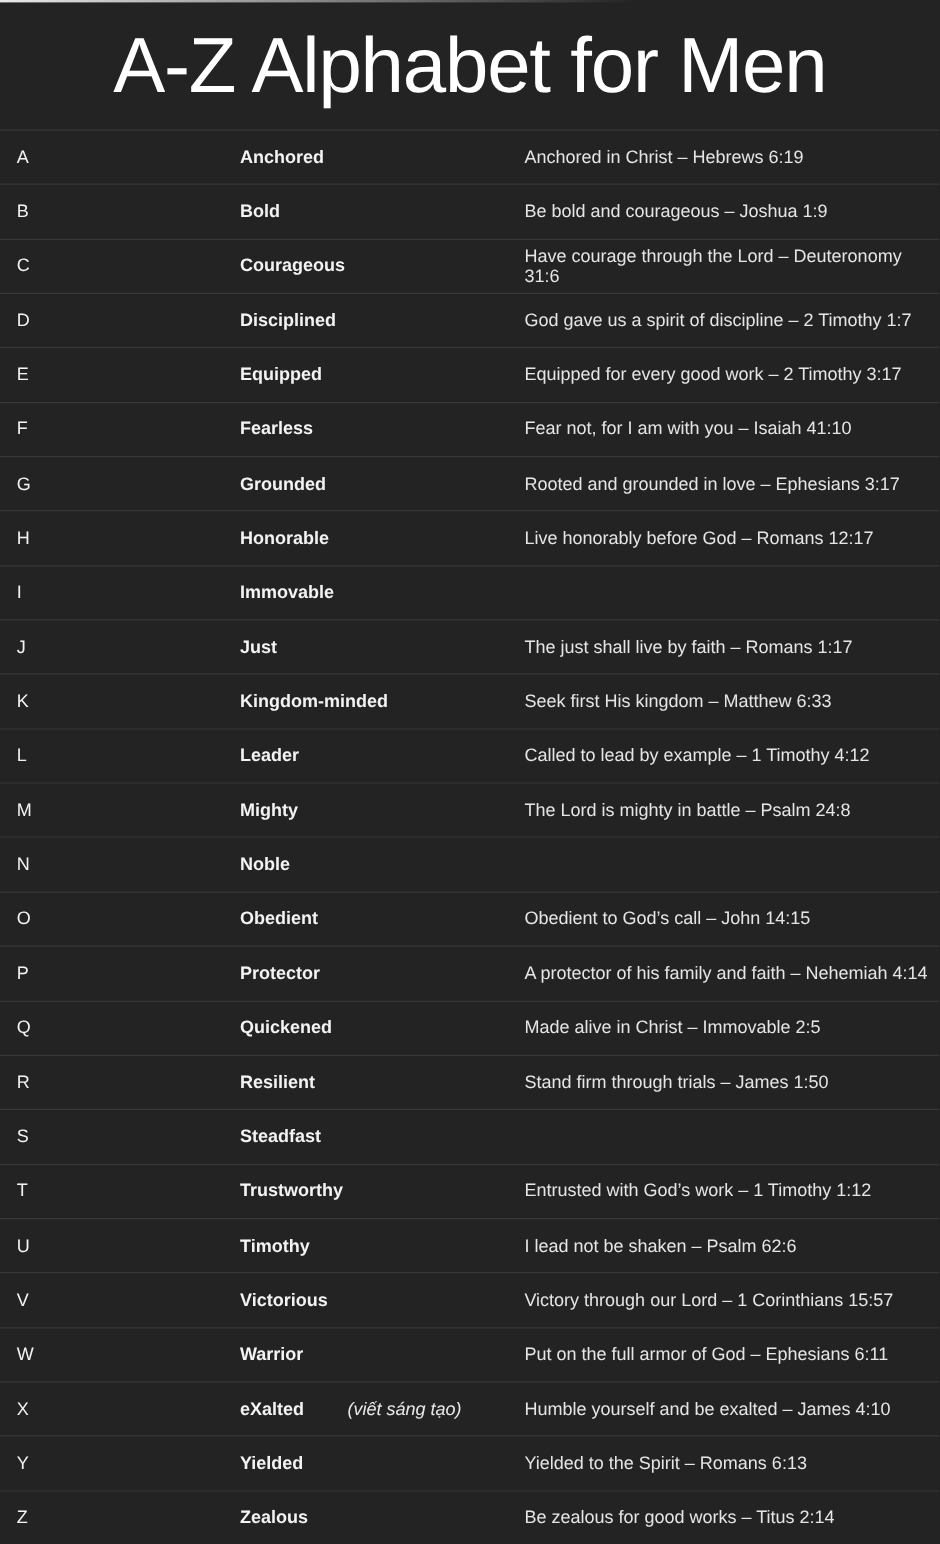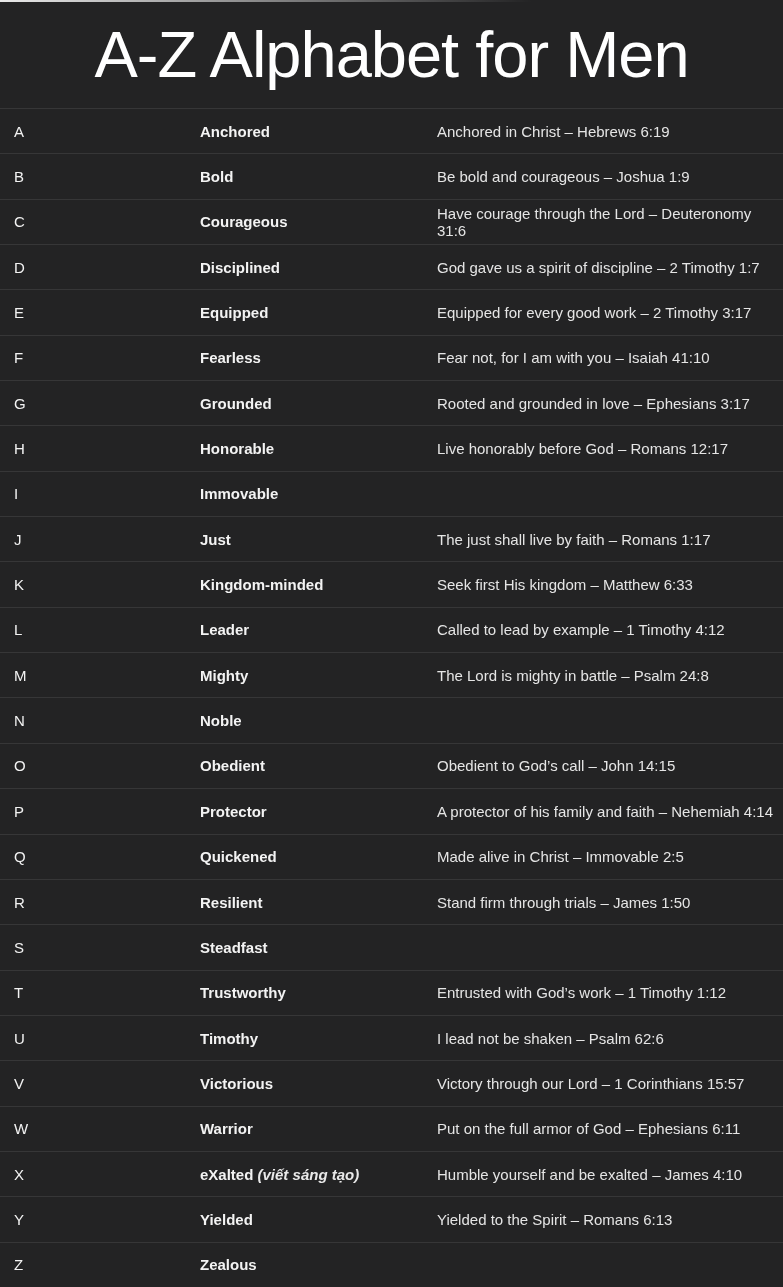--- a/index.html
+++ b/index.html
@@ -47,23 +47,24 @@
     padding-left: 14px;
     font-weight: 400;
     color: #f3f3f3;
   }
   .cell-word {
     padding-left: 12px;
     font-weight: 700;
     color: #f3f3f3;
   }
   .cell-word .note {
-    font-weight: 700;
+    font-weight: 400;
     font-style: italic;
     color: #e9e9e9;
+    margin-left: 32px;
   }
   .cell-verse {
     padding-left: 12px;
     font-weight: 400;
     color: #e5e5e5;
   }
 </style>
 </head>
 <body>
 
@@ -217,14 +218,15 @@
 
   <div class="row">
     <div class="cell-letter">Y</div>
     <div class="cell-word"><span>Yielded</span></div>
     <div class="cell-verse">Yielded to the Spirit – Romans 6:13</div>
   </div>
 
   <div class="row">
     <div class="cell-letter">Z</div>
     <div class="cell-word"><span>Zealous</span></div>
+    <div class="cell-verse">Be zealous for good works – Titus 2:14</div>
   </div>
 </div>
 
 </body></html>

